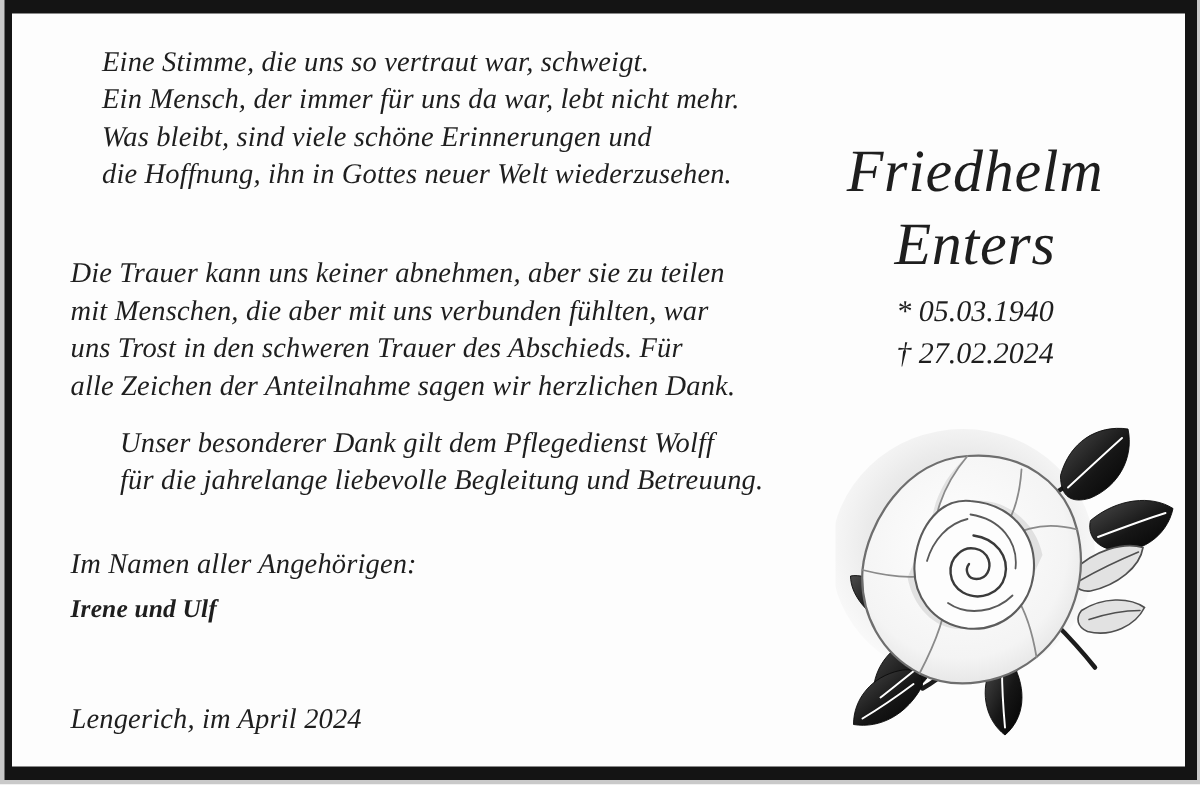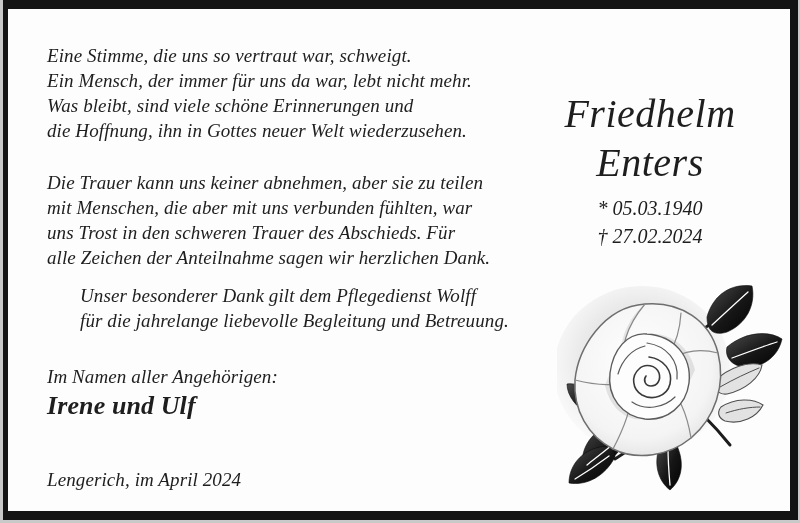--- a/index.html
+++ b/index.html
@@ -29,28 +29,28 @@
   }
   .para {
     position: absolute;
     left: 39px;
     font-style: italic;
     font-size: 19px;
     line-height: 25px;
     letter-spacing: 0.1px;
     white-space: nowrap;
   }
-  .verse      { top: 34px;  }
+  .verse      { top: 20px; margin-left: 21px;  }
   .gratitude  { top: 161px; }
   .special    { top: 274px; margin-left: 33px; }
   .family     { top: 353px; line-height: 29px; }
   .place-date { top: 458px; }
   .family .names {
     font-weight: bold;
-    font-size: 26px;
+    font-size: 17px;
   }
   .deceased-block {
     position: absolute;
     left: 452px; top: 80px;
     width: 380px;
     text-align: center;
     font-style: italic;
   }
   .deceased-name {
     font-size: 40px;

